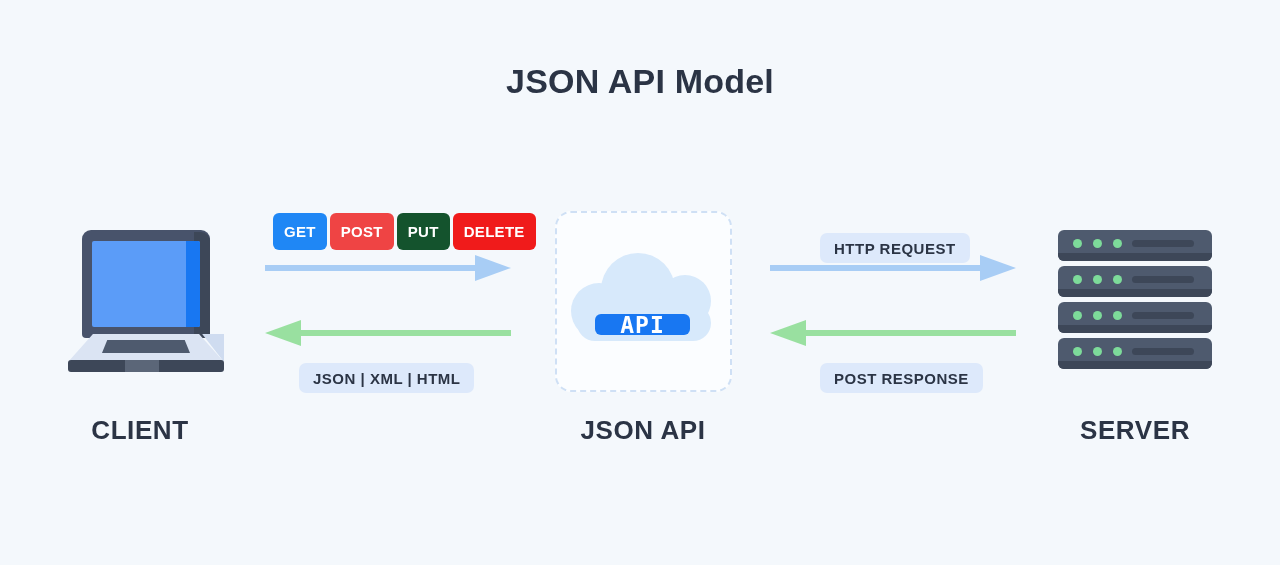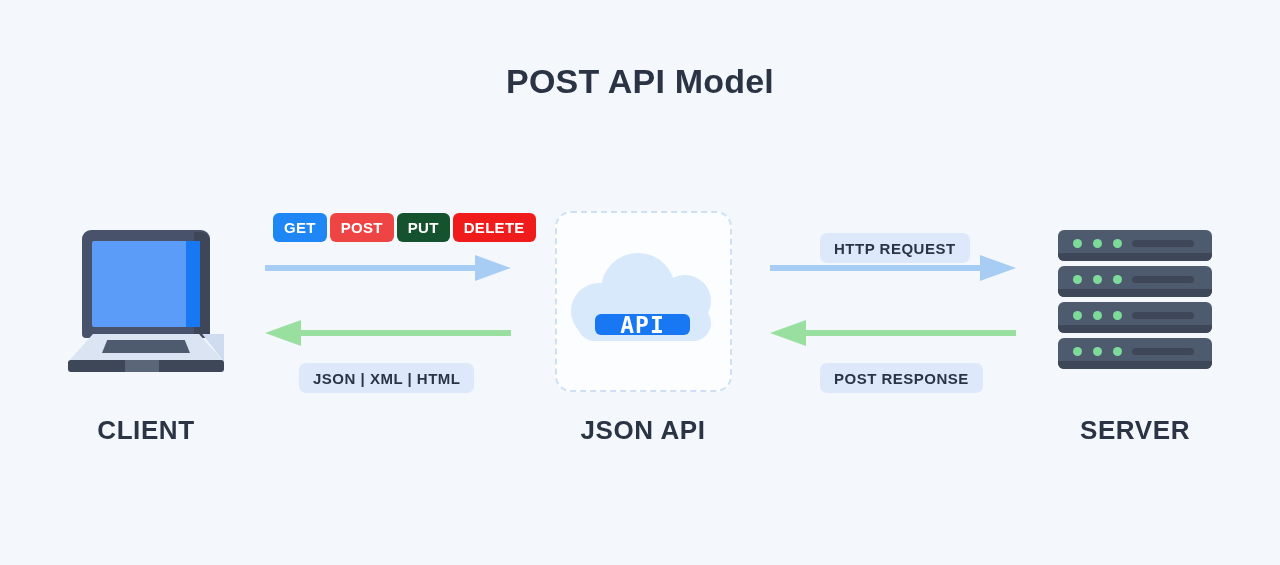--- a/index.html
+++ b/index.html
@@ -34,21 +34,21 @@
   
   .col-label {
     position: absolute;
     top: 415px;
     text-align: center;
     font-size: 26px;
     font-weight: bold;
     letter-spacing: 0.6px;
     color: #2b3445;
   }
-  #label-client { left: 36px;  width: 220px; }
+  #label-client { left: 30px;  width: 220px; }
   #label-api    { left: 533px; width: 220px; }
   #label-server { left: 1025px; width: 220px; }
 
   
   .laptop {
     position: absolute;
     left: 68px;
     top: 230px;
     width: 156px;
     height: 142px;
@@ -217,21 +217,21 @@
   .arrow svg { display: block; }
 
   .methods {
     position: absolute;
     left: 273px;
     top: 213px;
     display: flex;
     gap: 3px;
   }
   .method {
-    height: 29px;
+    height: 37px;
     padding: 0 11px;
     border-radius: 6px;
     color: #ffffff;
     font-size: 15px;
     font-weight: bold;
     letter-spacing: 0.3px;
     display: flex;
     align-items: center;
     justify-content: center;
   }
@@ -251,21 +251,21 @@
     justify-content: center;
     white-space: nowrap;
   }
   #pill-formats  { left: 299px; top: 363px; }
   #pill-request  { left: 820px; top: 213px; margin-top: 20px; }
   #pill-response { left: 820px; top: 363px; }
 </style>
 </head>
 <body>
 
-<div class="title">POST API Model</div>
+<div class="title">JSON API Model</div>
 
 <div class="laptop">
   <div class="lid"></div>
   <div class="lid-shadow"></div>
   <div class="screen"></div>
   <div class="screen-edge"></div>
   <div class="base"></div>
   <div class="base-light"></div>
   <div class="keyboard"></div>
   <div class="front-bar"></div>

